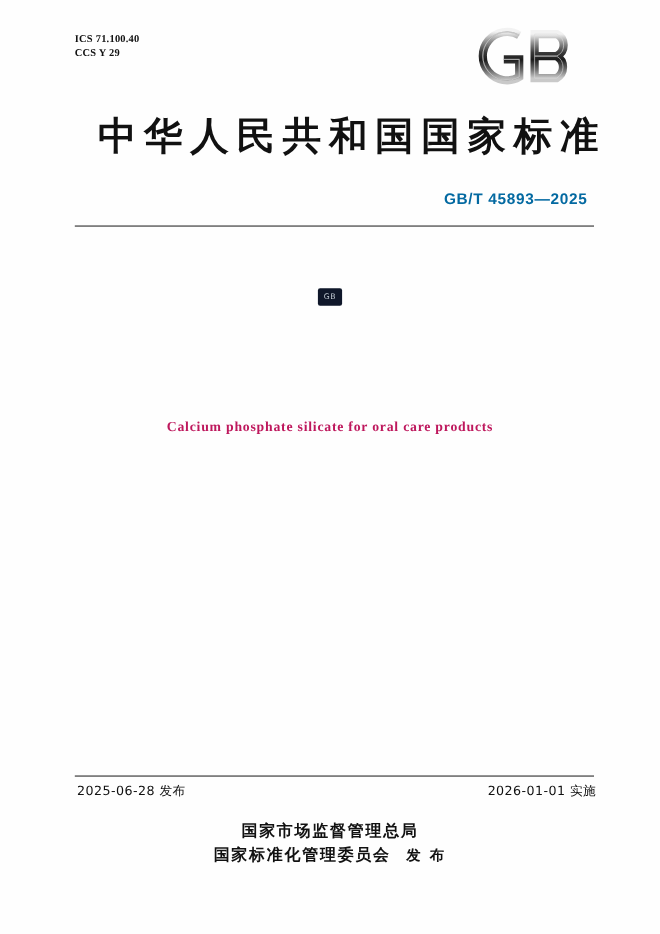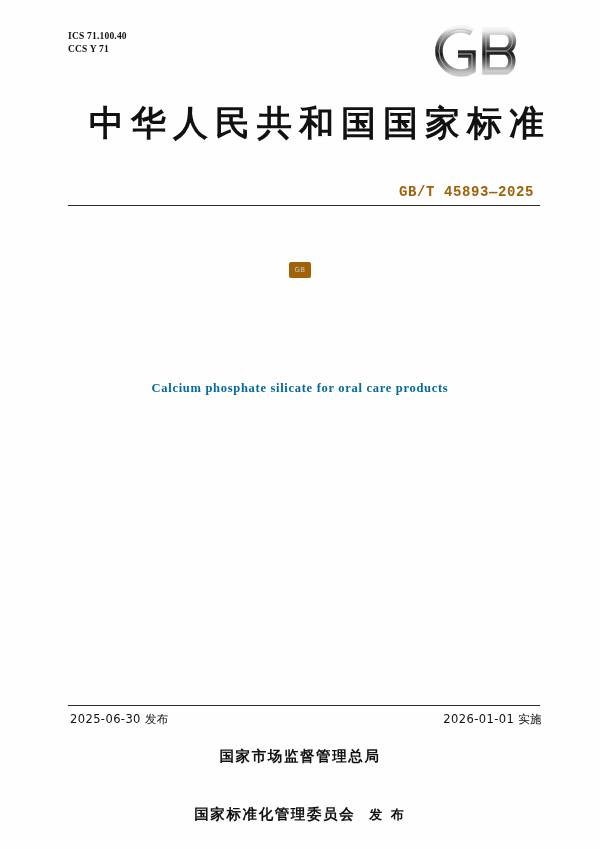--- a/index.html
+++ b/index.html
@@ -60,26 +60,26 @@
     letter-spacing: 7px;
     color: #111;
     white-space: nowrap;
     margin-left: 40px;
   }
 
   
   .std-number {
     position: absolute;
     right: 66px;
-    top: 184px;
-    font-family: Liberation Mono, monospace;
+    top: 172px;
+    font-family: Liberation Sans, sans-serif;
     font-weight: bold;
     font-size: 14px;
     letter-spacing: 0.6px;
-    color: #a16207;
+    color: #0369a1;
   }
 
   
   .rule-top {
     position: absolute;
     left: 68px;
     right: 60px;
     top: 205px;
     border-top: 1.6px solid #2b2b2b;
   }
@@ -92,21 +92,21 @@
   }
 
   
   .stamp {
     position: absolute;
     left: 50%;
     top: 262px;
     transform: translateX(-50%);
     width: 22px;
     height: 16px;
-    background: #a16207;
+    background: #0f172a;
     border-radius: 2px;
     color: #c3ccd4;
     font-size: 7px;
     line-height: 16px;
     text-align: center;
     letter-spacing: 0.5px;
     font-family: "DejaVu Sans", sans-serif;
   }
 
   
@@ -128,21 +128,21 @@
   .doc-title-en {
     position: absolute;
     left: 0;
     right: 0;
     top: 381px;
     text-align: center;
     font-family: "Liberation Serif", serif;
     font-weight: bold;
     font-size: 12.5px;
     letter-spacing: 0.7px;
-    color: #0369a1;
+    color: #be185d;
   }
 
   
   .date-issue {
     position: absolute;
     left: 70px;
     top: 712px;
     font-family: "DejaVu Sans", sans-serif;
     font-size: 11.5px;
     letter-spacing: 0.4px;
@@ -171,38 +171,37 @@
     font-family: "DejaVu Sans", sans-serif;
     font-weight: bold;
     font-size: 14.5px;
     letter-spacing: 1.6px;
     line-height: 22px;
     color: #111;
     white-space: nowrap;
   }
   .issuer-line-2 {
     position: relative;
-    margin-top: 36px;
   }
   .publish-word {
     font-family: "DejaVu Sans", sans-serif;
     font-weight: bold;
     font-size: 13px;
     letter-spacing: 2px;
     margin-left: 14px;
   }
 </style>
 </head>
 <body>
 
 <div class="page">
 
   <div class="codes">
     <div>ICS 71.100.40</div>
-    <div>CCS Y 71</div>
+    <div>CCS Y 29</div>
   </div>
 
   <div class="gb-logo">
     <svg viewBox="0 0 112 62" width="112" height="62" aria-hidden="true">
       <defs>
         <linearGradient id="gbgrad" x1="0" y1="0" x2="0" y2="1">
           <stop offset="0%" stop-color="#f2f2f2"></stop>
           <stop offset="18%" stop-color="#9a9a9a"></stop>
           <stop offset="42%" stop-color="#3a3a3a"></stop>
           <stop offset="58%" stop-color="#1c1c1c"></stop>
@@ -229,21 +228,21 @@
   <div class="std-number">GB/T 45893—2025</div>
 
   <div class="rule-top"></div>
 
   <div class="stamp">GB</div>
 
   <div class="doc-title-en">Calcium phosphate silicate for oral care products</div>
 
   <div class="rule-bottom"></div>
 
-  <div class="date-issue">2025-06-30 发布</div>
+  <div class="date-issue">2025-06-28 发布</div>
   <div class="date-impl">2026-01-01 实施</div>
 
   <div class="issuers">
     <div class="issuer-line">国家市场监督管理总局</div>
     <div class="issuer-line issuer-line-2">
       <span>国家标准化管理委员会</span><span class="publish-word">发 布</span>
     </div>
   </div>
 
 </div>

